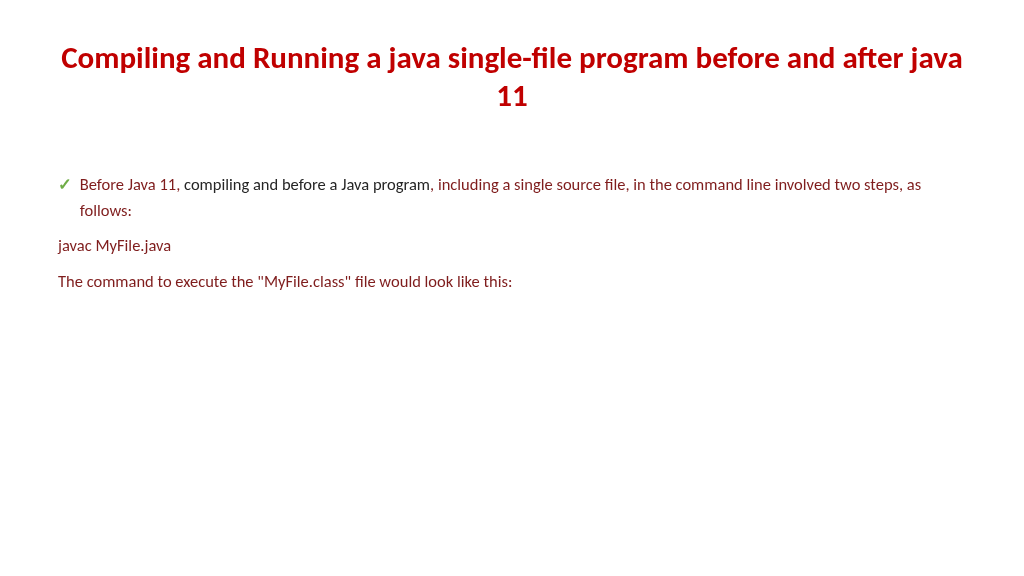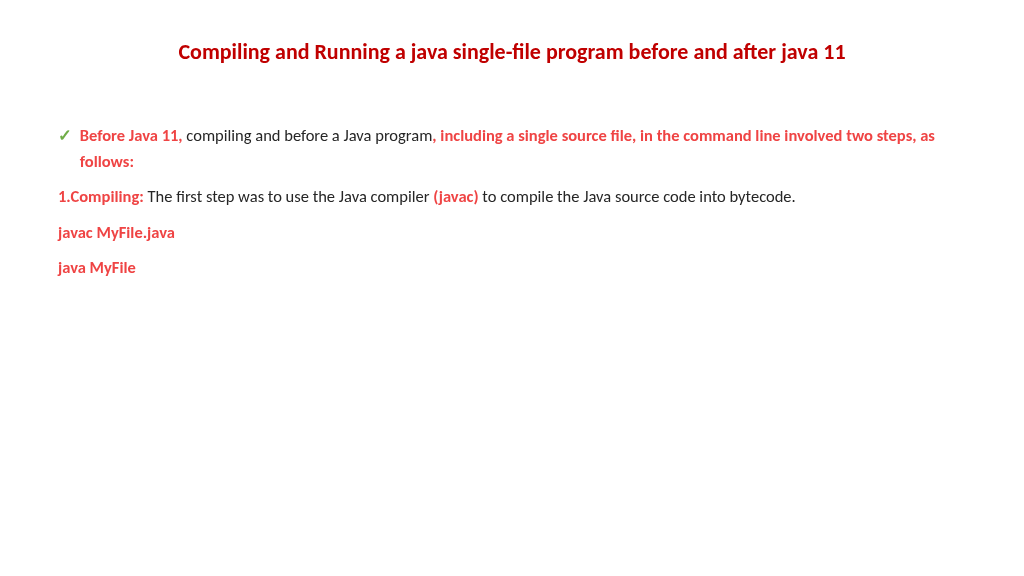--- a/index.html
+++ b/index.html
@@ -10,21 +10,21 @@
     body {
       width: 1024px;
       height: 576px;
       background: #ffffff;
       font-family: Calibri, 'Segoe UI', Arial, sans-serif;
       padding: 38px 58px;
       overflow: hidden;
     }
     .title {
       color: #c00000;
-      font-size: 22px;
+      font-size: 31px;
       font-weight: 600;
       text-align: center;
       margin-bottom: 58px;
     }
     .content {
       font-size: 16.5px;
       line-height: 1.55;
       color: #262626;
     }
     .bullet-line {
@@ -34,45 +34,41 @@
     .check {
       color: #70ad47;
       font-weight: bold;
       margin-right: 8px;
       flex-shrink: 0;
     }
     .bullet-body {
       flex: 1;
     }
     .red {
-      color: #ef4444;
-      font-weight: bold;
+      color: #7f1d1d;
     }
     .para {
       margin-bottom: 10px;
     }
   </style>
 </head>
 <body>
 
 <div class="title">Compiling and Running a java single-file program before and after java 11</div>
 
 <div class="content">
 
   <div class="bullet-line">
     <span class="check">✓</span>
     <span class="bullet-body">
       <span class="red">Before Java 11,</span><span> compiling and before a Java program</span><span class="red">, including a single source file, in the command line involved two steps, as follows:</span>
     </span>
   </div>
 
-  <div class="para">
-    <span class="red">1.</span><span class="red">Compiling:</span><span> The first step was to use the Java compiler </span><span class="red">(javac)</span><span> to compile the Java source code into bytecode.</span>
-  </div>
 
 
   <div class="para red">javac MyFile.java</div>
 
 
+  <div class="para red">The command to execute the "MyFile.class" file would look like this:</div>
 
-  <div class="para red">java MyFile</div>
 
 </div>
 
 </body></html>

